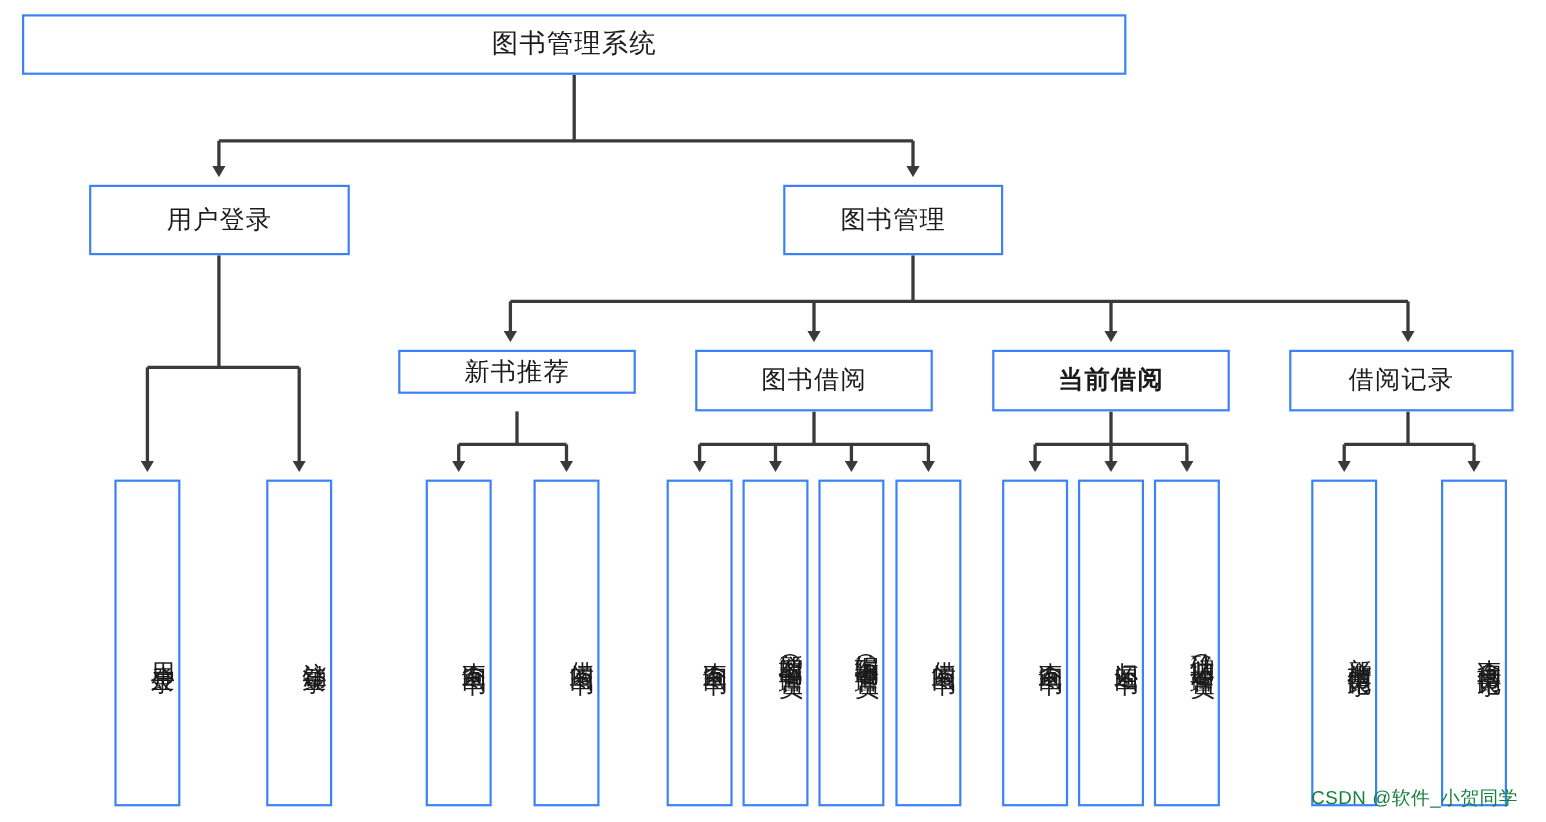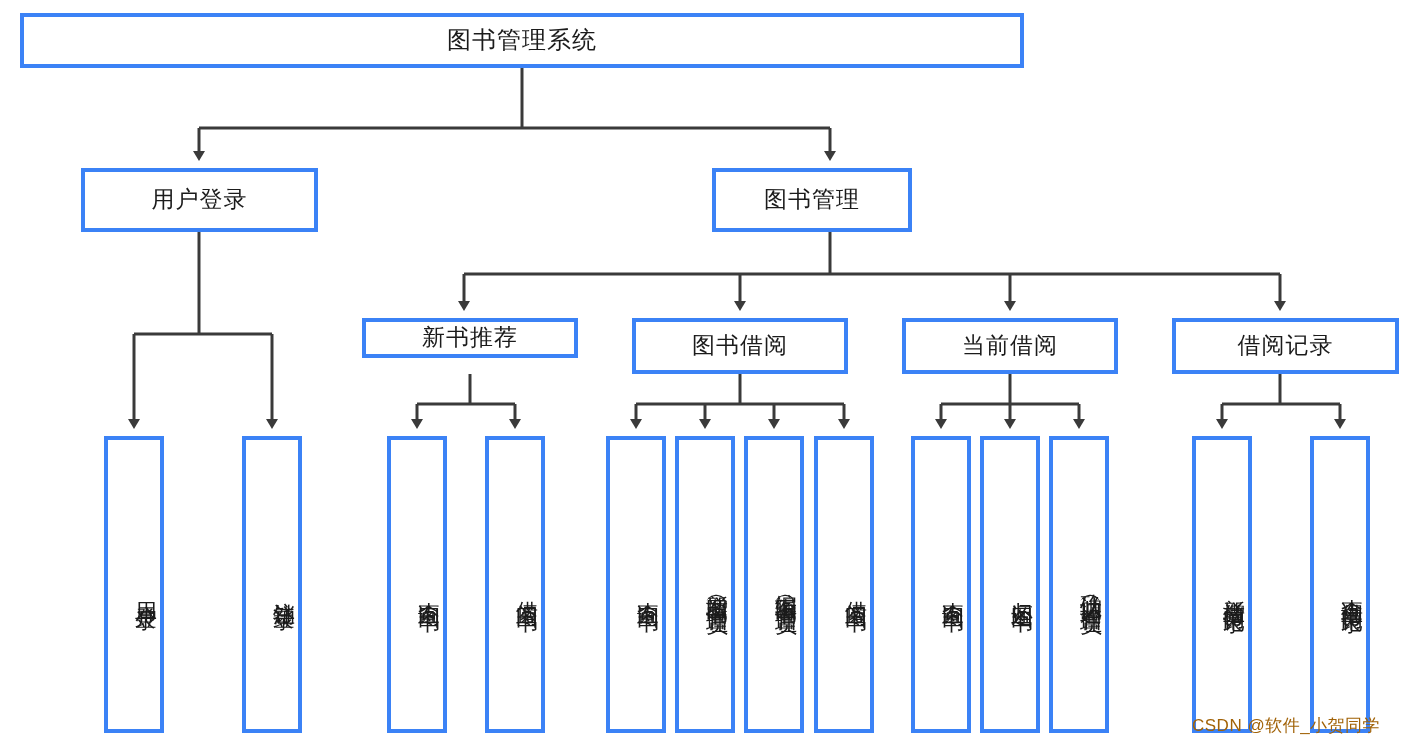--- a/index.html
+++ b/index.html
@@ -20,21 +20,21 @@
   #edges {
     position: absolute;
     left: 0;
     top: 0;
     width: 1405px;
     height: 747px;
   }
   .node {
     position: absolute;
     box-sizing: border-box;
-    border: 4px solid #3b82f6;
+    border: 2px solid #3b82f6;
     background: #ffffff;
     color: #1b1b1b;
     display: flex;
     align-items: center;
     justify-content: center;
     text-align: center;
     z-index: 2;
   }
   .node.horiz {
     font-size: 23px;
@@ -52,21 +52,21 @@
     line-height: 1.25;
     padding-top: 10px;
     align-items: flex-start;
     justify-content: center;
   }
   .watermark {
     position: absolute;
     left: 1192px;
     top: 714px;
     font-size: 17px;
-    color: #a16207;
+    color: #15803d;
     white-space: nowrap;
     z-index: 5;
     letter-spacing: 0.5px;
   }
 </style>
 </head>
 <body>
 
 <div id="canvas">
 
@@ -120,22 +120,22 @@
     </g>
   </svg>
 
   <div class="node horiz root" style="left:20px; top:13px; width:1004px; height:55px;">图书管理系统</div>
 
   <div class="node horiz" style="left:81px; top:168px; width:237px; height:64px;">用户登录</div>
   <div class="node horiz" style="left:712px; top:168px; width:200px; height:64px;">图书管理</div>
 
   <div class="node horiz" style="left:362px; top:318px; width:216px; height:40px;">新书推荐</div>
   <div class="node horiz" style="left:632px; top:318px; width:216px; height:56px;">图书借阅</div>
-  <div class="node horiz" style="left:902px; top:318px; width:216px; height:56px;">当前借阅</div>
-  <div class="node horiz" style="left:1172px; top:318px; width:227px; height:56px;">借阅记录</div>
+  <div class="node horiz" style="left:902px; top:318px; width:216px; height:56px;font-weight:bold;">当前借阅</div>
+  <div class="node horiz" style="left:1172px; top:318px; width:204px; height:56px;">借阅记录</div>
 
   <div class="node vert" style="left:104px; top:436px; width:60px; height:297px;">用户登录</div>
   <div class="node vert" style="left:242px; top:436px; width:60px; height:297px;">注销登录</div>
 
   <div class="node vert" style="left:387px; top:436px; width:60px; height:297px;">查询图书</div>
   <div class="node vert" style="left:485px; top:436px; width:60px; height:297px;">借阅图书</div>
 
   <div class="node vert" style="left:606px; top:436px; width:60px; height:297px;">查询图书</div>
   <div class="node vert" style="left:675px; top:436px; width:60px; height:297px;">新增图书（管理员）</div>
   <div class="node vert" style="left:744px; top:436px; width:60px; height:297px;">编辑图书（管理员）</div>

